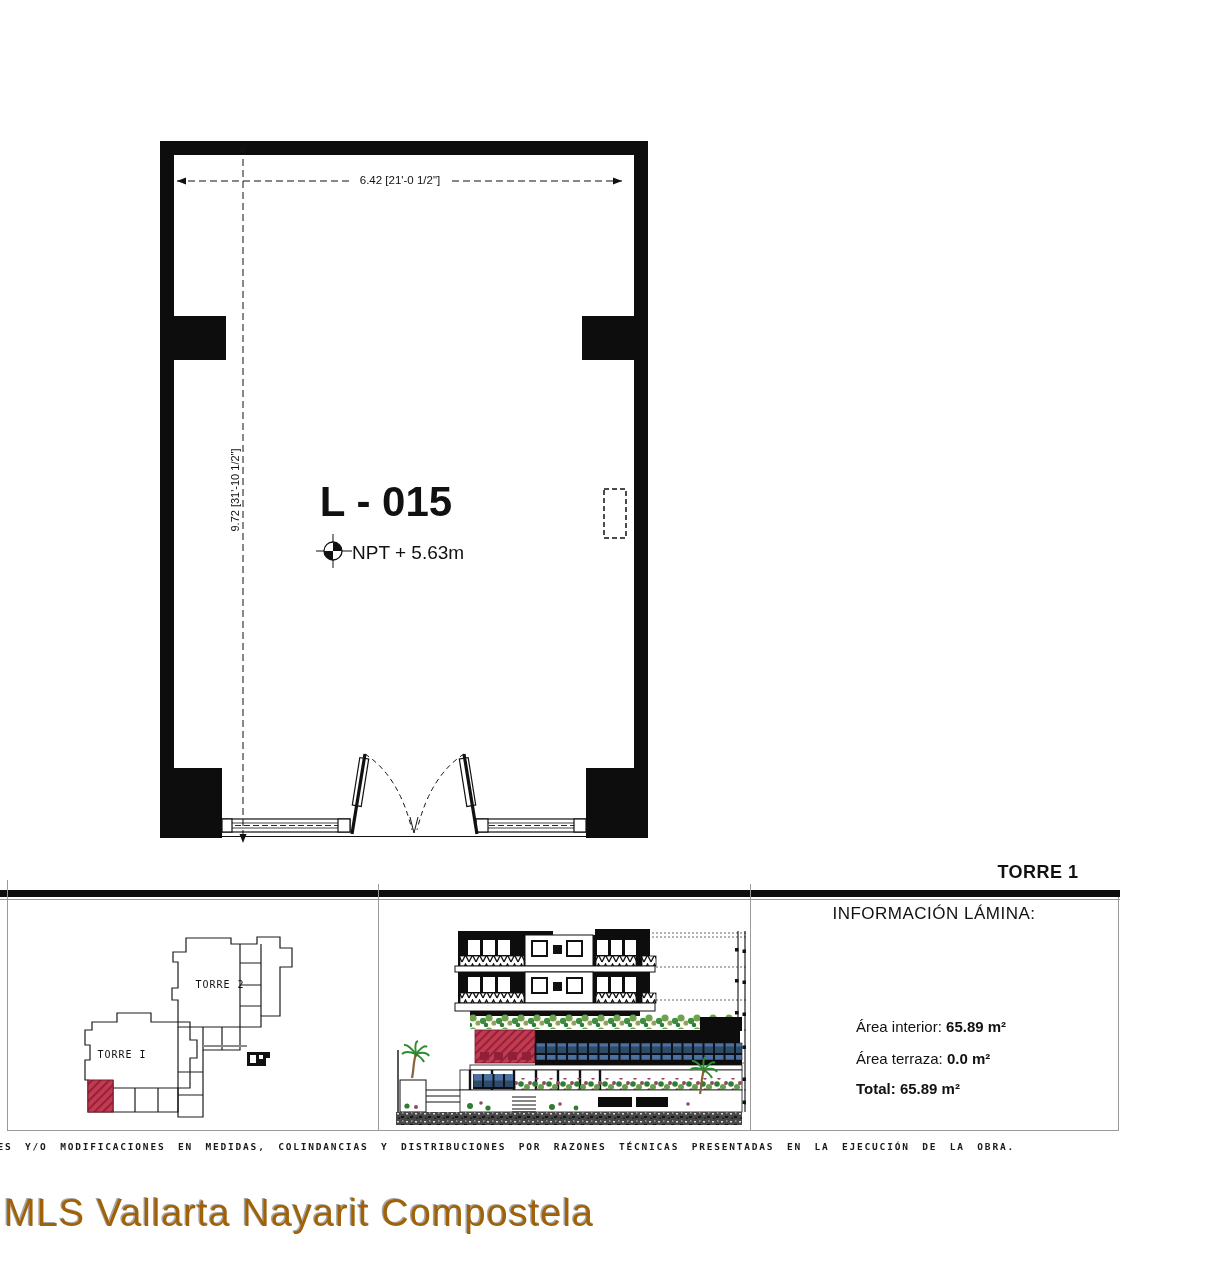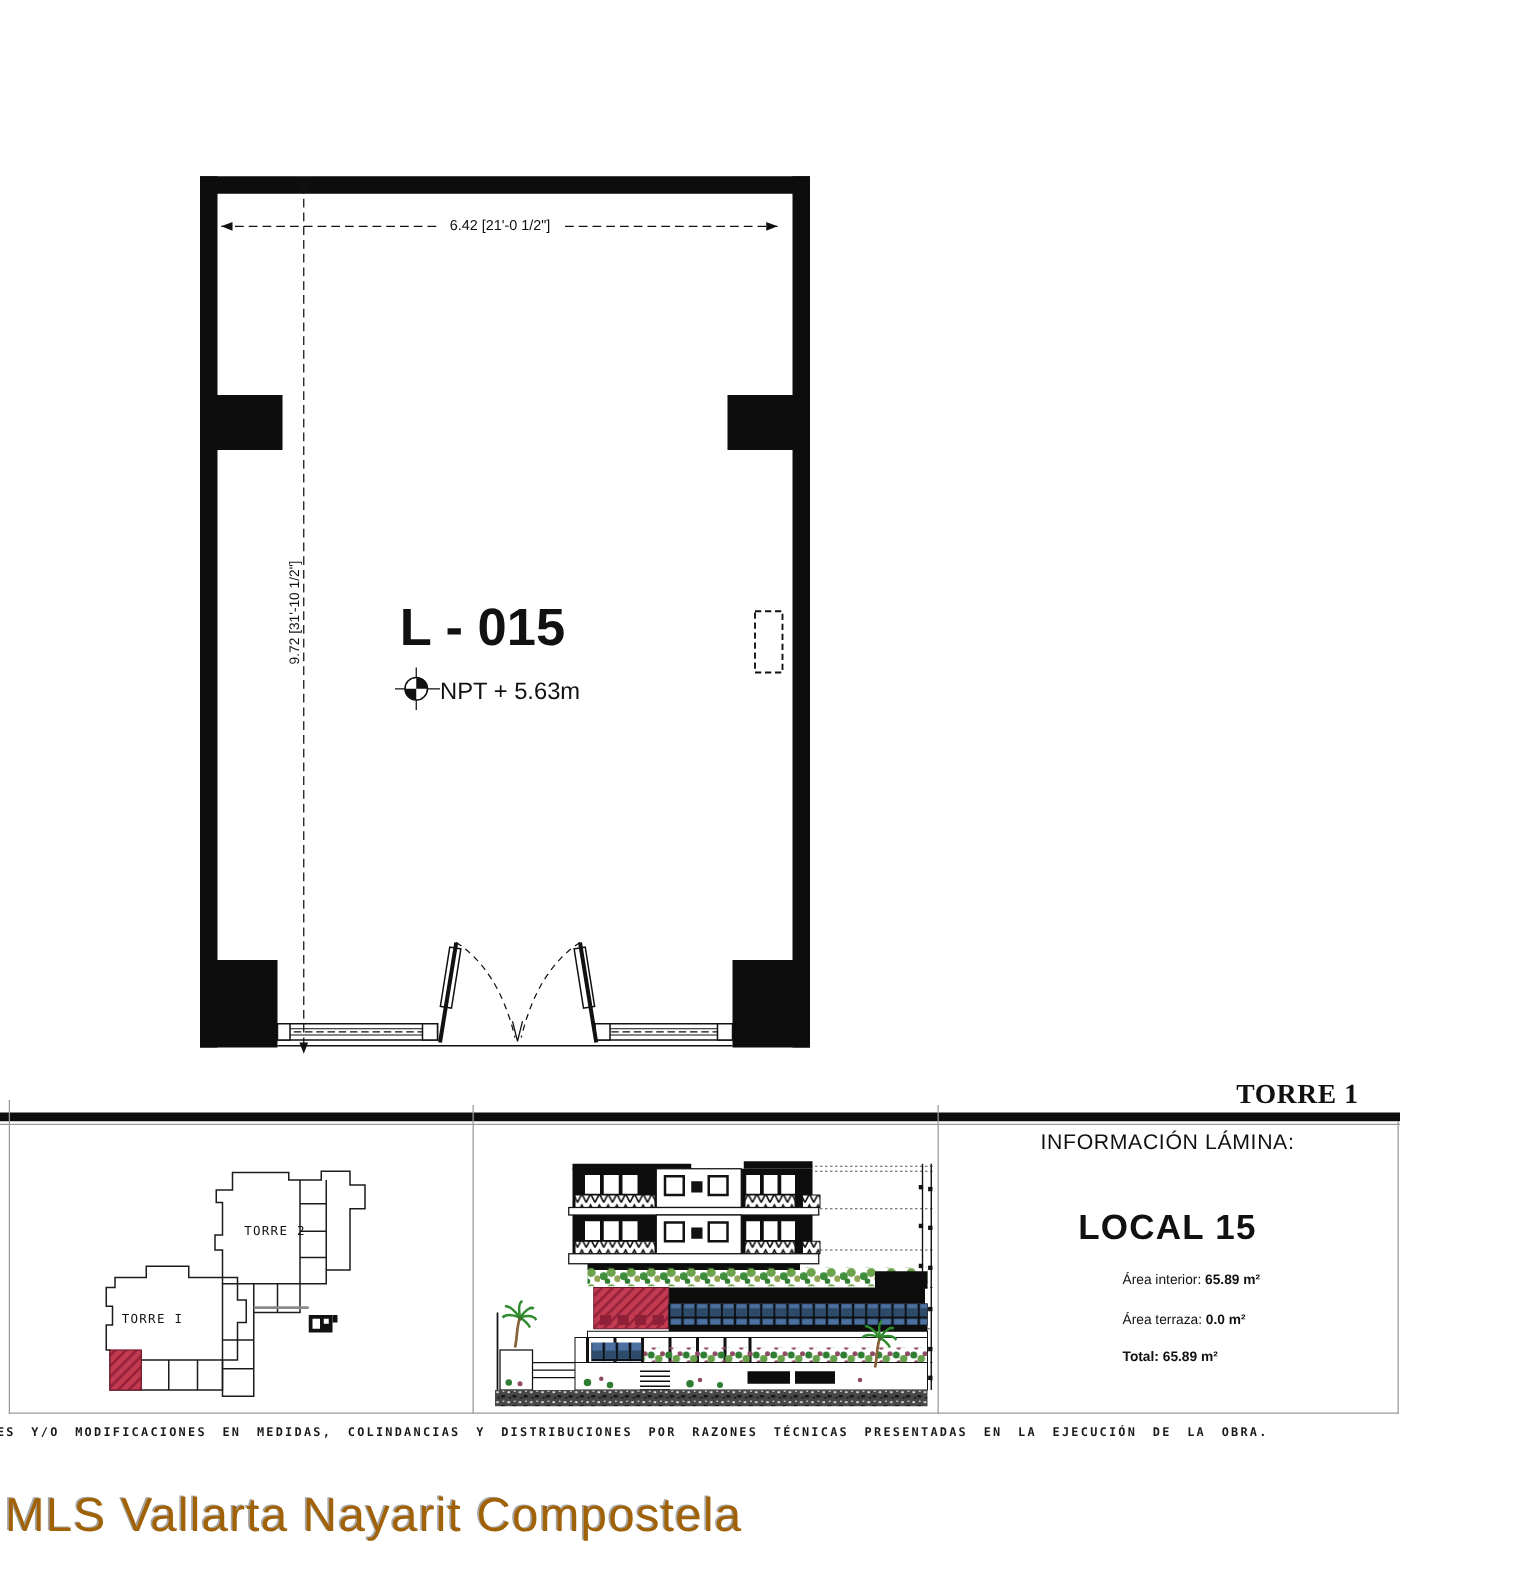--- a/index.html
+++ b/index.html
@@ -5,27 +5,27 @@
   html,body{margin:0;padding:0;background:#fff;}
   .page{position:relative;width:1221px;height:1272px;background:#fff;overflow:hidden;
         font-family:"Liberation Sans",sans-serif;color:#111;}
   .abs{position:absolute;}
   svg{position:absolute;overflow:visible;}
   
   .tbar{left:0;top:890px;width:1120px;height:7px;background:#0d0d0d;}
   .hl{background:#9a9a9a;height:1px;}
   .vl{background:#9a9a9a;width:1px;}
   
-  .torre1{left:953px;top:862px;width:170px;text-align:center;font-size:22px;font-weight:bold;letter-spacing:.5px;font-family:Liberation Serif, serif;}
+  .torre1{left:953px;top:862px;width:170px;text-align:center;font-size:18px;font-weight:bold;letter-spacing:.5px;}
   .ptitle{top:904px;text-align:center;font-size:17px;letter-spacing:.5px;white-space:nowrap;}
   .t1{left:8px;width:370px;}
   .t2{left:378px;width:372px;}
   .t3{left:750px;width:368px;}
   .local{left:750px;top:966px;width:368px;text-align:center;font-size:28px;font-weight:bold;letter-spacing:1px;}
-  .arearow{left:898px;font-size:11px;white-space:nowrap;}
+  .arearow{left:856px;font-size:15px;white-space:nowrap;}
   .arearow b{font-weight:bold;}
   .lblu{font-weight:bold;}
   .disc{left:-10px;top:1141px;font-family:"DejaVu Sans Mono",monospace;font-size:9.5px;font-weight:bold;
         letter-spacing:1.8px;word-spacing:5px;white-space:nowrap;color:#1a1a1a;}
   .wm{left:4px;top:1192px;font-size:38px;letter-spacing:1px;white-space:nowrap;
       color:#a16207;text-shadow:-1.4px -1.4px 0 #a6a6a6, 1px 1px 0 #fff;}
 </style>
 </head>
 <body>
 
@@ -286,21 +286,20 @@
     </g>
 
     <use href="#palm" x="412" y="1078" transform="scale(1)"></use>
     <use href="#palm" x="700" y="1094"></use>
 
     <rect x="396" y="1112" width="346" height="13" fill="url(#ground)"></rect>
   </svg>
 
   <div class="abs ptitle t3">INFORMACIÓN LÁMINA:</div>
 
-  <div class="abs local">LOCAL 15</div>
 
   <div class="abs arearow" style="top:1018px">
     <span>Área interior: </span>
     <b>65.89 m²</b>
   </div>
   <div class="abs arearow" style="top:1050px">
     <span>Área terraza: </span>
     <b>0.0 m²</b>
   </div>
   <div class="abs arearow" style="top:1080px">

